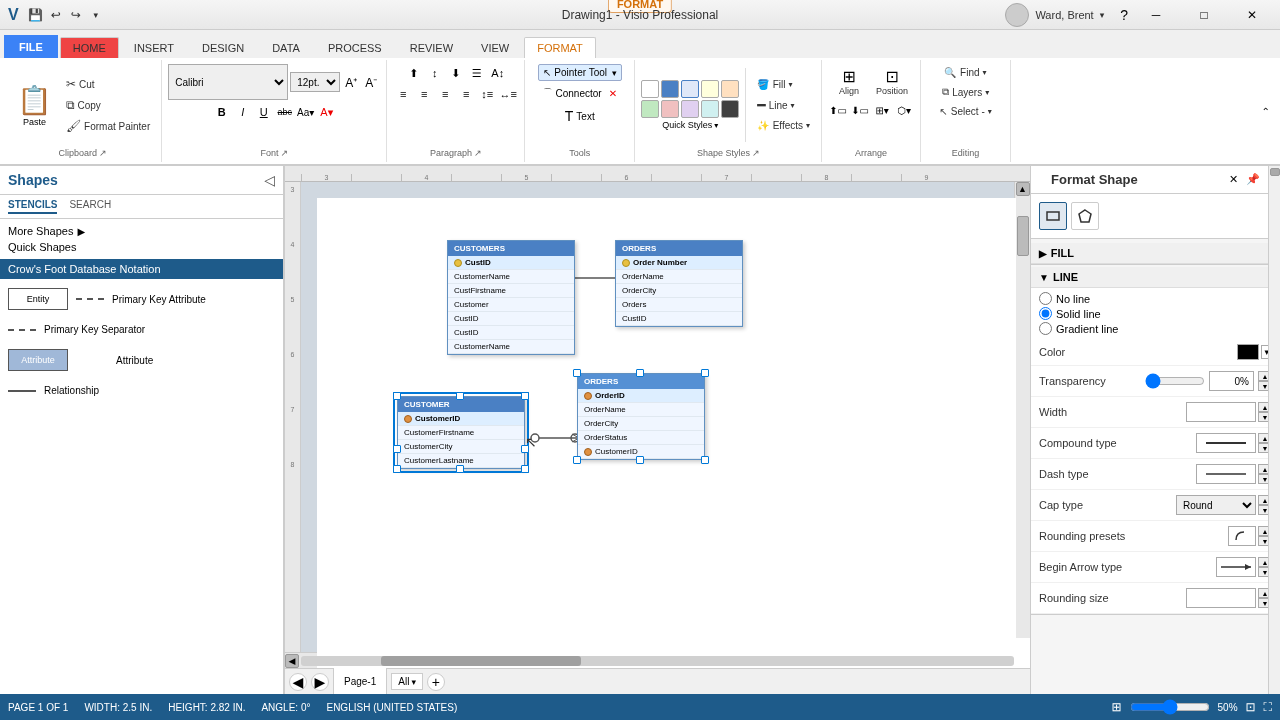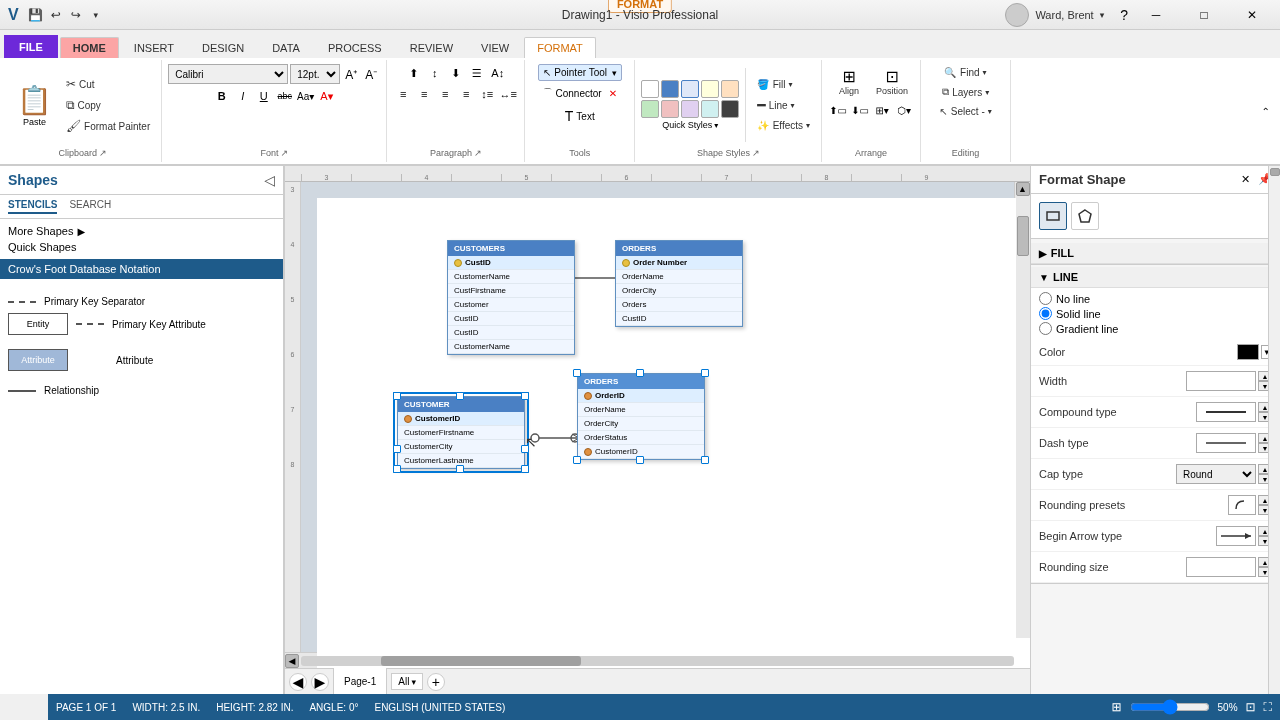--- a/index.html
+++ b/index.html
@@ -36,22 +36,22 @@
       padding: 4px 12px;
       font-size: 11px;
       cursor: pointer;
       border: 1px solid transparent;
       border-bottom: none;
       color: #333;
       background: transparent;
       margin-right: 2px;
       border-radius: 2px 2px 0 0;
     }
-    .ribbon-tab.active { background: #fca5a5; border-color: #ccc; color: #333; font-weight: bold; position: relative; z-index: 2; margin-top: 37px; }
-    .ribbon-tab.file { background: #6d28d9; color: white; font-weight: bold; padding: 5px 14px; border-radius: 0; margin-bottom: 0; }
+    .ribbon-tab.active { background: #ef4444; border-color: #ccc; color: #333; font-weight: normal; position: relative; z-index: 2; margin-top: 37px; }
+    .ribbon-tab.file { background: #3b82f6; color: white; font-weight: bold; padding: 5px 14px; border-radius: 0; margin-bottom: 0; }
     .ribbon-tab.format-tab { background: white; border-color: #ccc; color: #d4700a; }
 
     
     #ribbon {
       height: 108px;
       background: white;
       border-bottom: 2px solid #ccc;
       display: flex;
       align-items: stretch;
       padding: 2px 4px;
@@ -111,21 +111,21 @@
     .paste-btn { display: flex; flex-direction: column; align-items: center; cursor: pointer; border: 1px solid transparent; padding: 2px 6px; border-radius: 2px; }
     .paste-btn .icon { font-size: 28px; }
     .paste-btn .label { font-size: 9px; }
 
     
     .font-row { display: flex; align-items: center; gap: 2px; }
     select.font-select {
       font-size: 10px;
       border: 1px solid #aaa;
       padding: 1px 2px;
-      height: 20px;
+      height: 36px;
       width: 120px;
     }
     select.size-select {
       font-size: 10px;
       border: 1px solid #aaa;
       padding: 1px 2px;
       height: 20px;
       width: 50px;
     }
     .font-btn { width: 18px; height: 18px; display: flex; align-items: center; justify-content: center; font-size: 12px; cursor: pointer; border: 1px solid transparent; }
@@ -217,21 +217,21 @@
       background: #f5f5f5;
       border-left: 1px solid #ccc;
       display: flex;
       flex-direction: column;
       overflow-y: auto;
     }
     .format-panel-header {
       display: flex;
       align-items: center;
       justify-content: space-between;
-      padding: 6px 8px;
+      padding: 6px 20px;
       background: white;
       border-bottom: 1px solid #ccc;
     }
     .format-panel-title { font-size: 13px; font-weight: bold; color: #333; }
     .format-panel-icons { display: flex; gap: 4px; }
     .format-icon-btn { width: 28px; height: 28px; display: flex; align-items: center; justify-content: center; cursor: pointer; border: 1px solid #ccc; border-radius: 2px; background: white; font-size: 14px; }
     .format-icon-btn.active { background: #e0e8f0; border-color: #1e5b8a; }
     .format-section {
       border-bottom: 1px solid #ccc;
       background: white;
@@ -355,21 +355,20 @@
     
     #status-bar {
       height: 26px;
       background: #1e5b8a;
       display: flex;
       align-items: center;
       padding: 0 8px;
       color: white;
       font-size: 10px;
       gap: 16px;
-      margin-left: 48px;
     }
     .status-item { display: flex; align-items: center; gap: 2px; }
     .status-right { margin-left: auto; display: flex; align-items: center; gap: 8px; }
 
     
     #connections-svg {
       position: absolute;
       top: 0; left: 0;
       width: 100%; height: 100%;
       pointer-events: none;
@@ -656,32 +655,32 @@
         <span>More Shapes</span>
         <span class="arrow">▶</span>
       </div>
       <div class="shapes-nav-item">
         <span>Quick Shapes</span>
       </div>
     </div>
     <div class="stencil-item active">Crow's Foot Database Notation</div>
 
     <div class="shape-items">
-      <div class="shape-row" style="margin-top:8px;">
-        <div class="shape-icon-dashed"></div>
-        <span>Primary Key Separator</span>
-      </div>
       <div class="shape-row">
         <div class="shape-icon-entity">Entity</div>
         <div style="display:flex;flex-direction:column;gap:4px;">
           <div class="shape-row">
             <div class="shape-icon-dashed"></div>
             <span>Primary Key Attribute</span>
           </div>
         </div>
+      </div>
+      <div class="shape-row" style="margin-top:8px;">
+        <div class="shape-icon-dashed"></div>
+        <span>Primary Key Separator</span>
       </div>
       <div class="shape-row" style="margin-top:8px;gap:48px;">
         <div class="shape-icon-attr" style="background:#a0b8d8;color:white;">Attribute</div>
         <span>Attribute</span>
       </div>
       <div class="shape-row" style="margin-top:8px;">
         <div class="shape-icon-line"></div>
         <span>Relationship</span>
       </div>
     </div>
@@ -869,20 +868,31 @@
       </div>
 
       <div class="format-row-item">
         <label>Color</label>
         <div class="format-control">
           <div class="color-swatch" style="background:#000;"></div>
           <span style="font-size:9px;cursor:pointer;border:1px solid #aaa;padding:1px 2px;">▾</span>
         </div>
       </div>
 
+      <div class="format-row-item">
+        <label>Transparency</label>
+        <div class="format-control slider-row">
+          <input type="range" class="slider-range" min="0" max="100" value="0" style="">
+          <input type="text" class="format-input" value="0%" style="width: 45px;">
+          <div class="format-spin">
+            <div class="spin-btn">▲</div>
+            <div class="spin-btn">▼</div>
+          </div>
+        </div>
+      </div>
 
       <div class="format-row-item">
         <label>Width</label>
         <div class="format-control">
           <input type="text" class="format-input" style="">
           <div class="format-spin">
             <div class="spin-btn">▲</div>
             <div class="spin-btn">▼</div>
           </div>
         </div>

